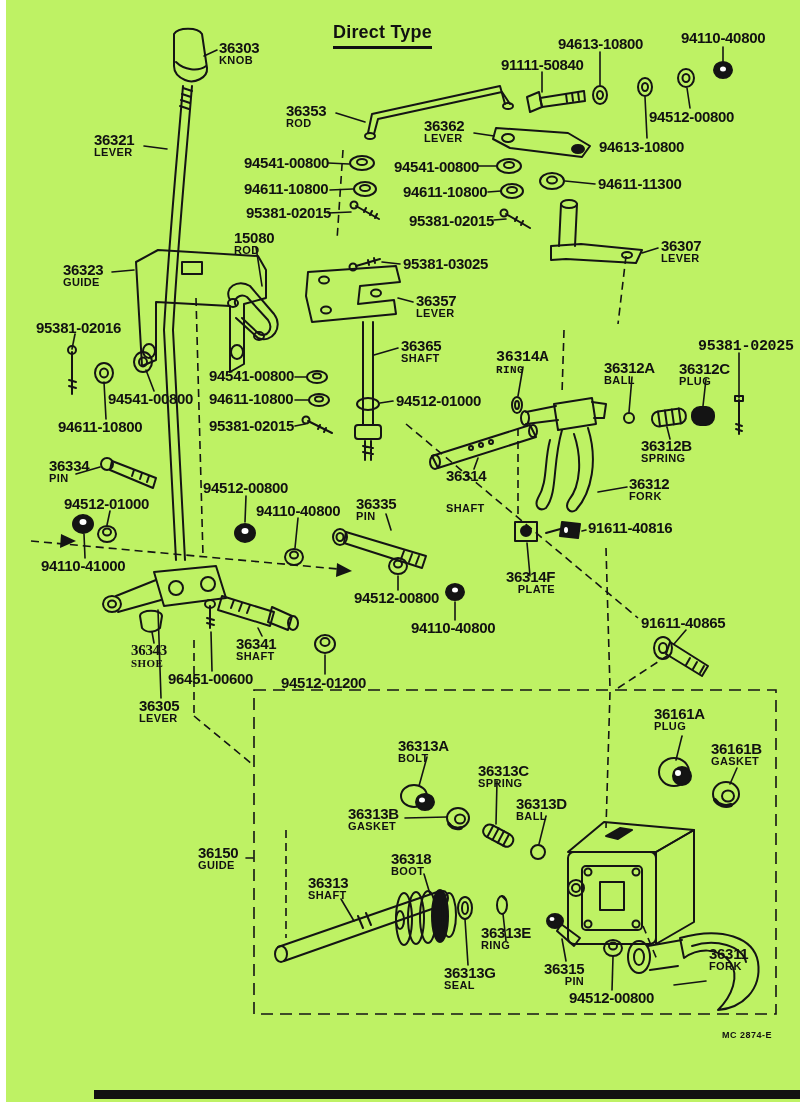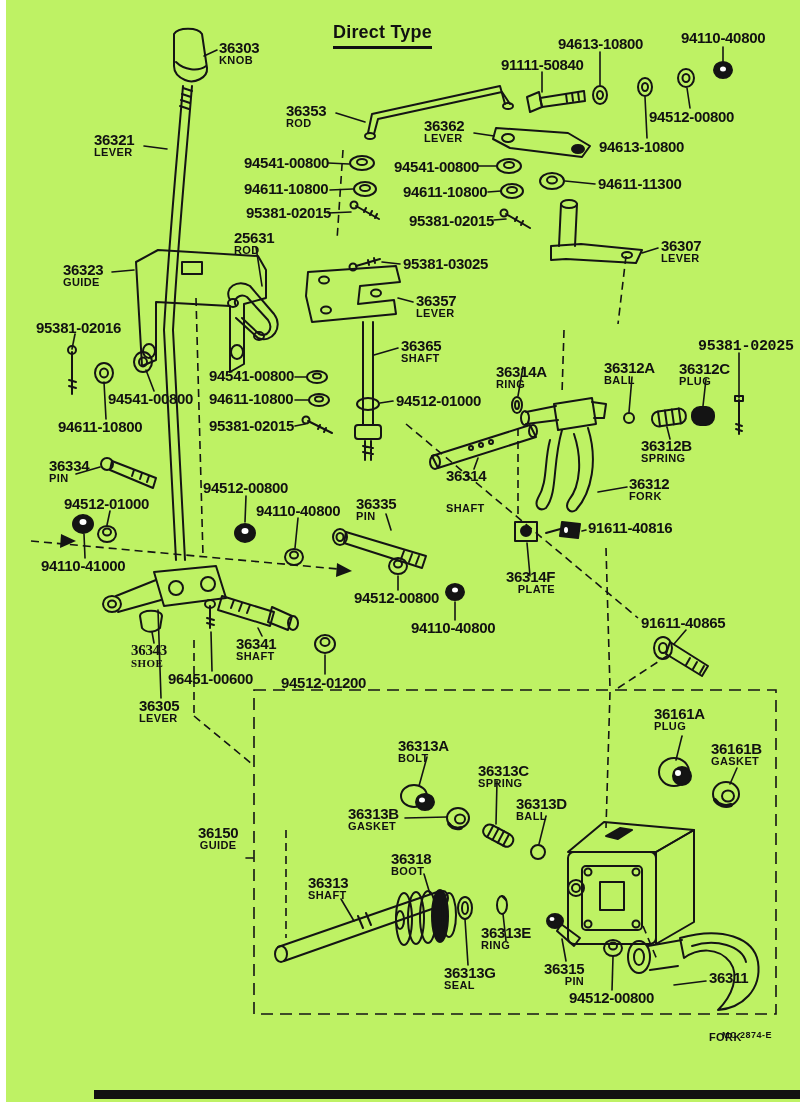--- a/index.html
+++ b/index.html
@@ -395,42 +395,42 @@
         <span class="pnum">95381-02015</span>
       </div>
       <div class="plabel" style="left: 592px; top: 176px;">
         <span class="pnum">94611-11300</span>
       </div>
       <div class="plabel" style="left: 655px; top: 238px;">
         <span class="pnum">36307</span>
         <span class="pdesc">LEVER</span>
       </div>
       <div class="plabel" style="left: 228px; top: 230px;">
-        <span class="pnum">25631</span>
+        <span class="pnum">15080</span>
         <span class="pdesc">ROD</span>
       </div>
       <div class="plabel" style="left: 57px; top: 262px;">
         <span class="pnum">36323</span>
         <span class="pdesc">GUIDE</span>
       </div>
       <div class="plabel" style="left: 30px; top: 320px;">
         <span class="pnum">95381-02016</span>
       </div>
       <div class="plabel" style="left: 397px; top: 256px;">
         <span class="pnum">95381-03025</span>
       </div>
       <div class="plabel" style="left: 410px; top: 293px;">
         <span class="pnum">36357</span>
         <span class="pdesc">LEVER</span>
       </div>
       <div class="plabel" style="left: 395px; top: 338px;">
         <span class="pnum">36365</span>
         <span class="pdesc">SHAFT</span>
       </div>
-      <div class="plabel" style="left: 490px; top: 364px;">
+      <div class="plabel" style="left: 490px; top: 350px; font-family: Liberation Mono, monospace;">
         <span class="pnum">36314A</span>
         <span class="pdesc">RING</span>
       </div>
       <div class="plabel" style="left: 692px; top: 339px; font-family: Liberation Mono, monospace;">
         <span class="pnum">95381-02025</span>
       </div>
       <div class="plabel" style="left: 598px; top: 360px;">
         <span class="pnum">36312A</span>
         <span class="pdesc">BALL</span>
       </div>
@@ -539,21 +539,21 @@
         <span class="pdesc">SPRING</span>
       </div>
       <div class="plabel" style="left: 510px; top: 796px;">
         <span class="pnum">36313D</span>
         <span class="pdesc">BALL</span>
       </div>
       <div class="plabel" style="left: 342px; top: 806px;">
         <span class="pnum">36313B</span>
         <span class="pdesc">GASKET</span>
       </div>
-      <div class="plabel" style="left: 192px; top: 825px; align-items: center;">
+      <div class="plabel" style="left: 192px; top: 845px;">
         <span class="pnum">36150</span>
         <span class="pdesc">GUIDE</span>
       </div>
       <div class="plabel" style="left: 385px; top: 851px;">
         <span class="pnum">36318</span>
         <span class="pdesc">BOOT</span>
       </div>
       <div class="plabel" style="left: 302px; top: 875px;">
         <span class="pnum">36313</span>
         <span class="pdesc">SHAFT</span>
@@ -566,20 +566,20 @@
         <span class="pnum">36313G</span>
         <span class="pdesc">SEAL</span>
       </div>
       <div class="plabel" style="left: 538px; top: 961px; align-items: flex-end;">
         <span class="pnum">36315</span>
         <span class="pdesc">PIN</span>
       </div>
       <div class="plabel" style="left: 563px; top: 990px;">
         <span class="pnum">94512-00800</span>
       </div>
-      <div class="plabel" style="left: 703px; top: 970px; gap: 47px;">
+      <div class="plabel" style="left: 703px; top: 946px;">
         <span class="pnum">36311</span>
         <span class="pdesc">FORK</span>
       </div>
     </div>
   <div id="figcode">MC 2874-E</div>
   <div id="bottombar"></div>
 </div>
 
 </body></html>

